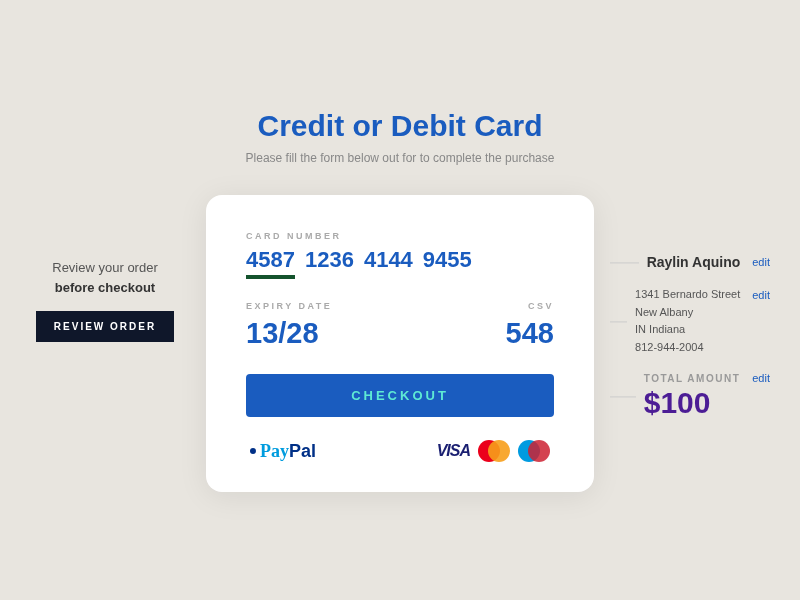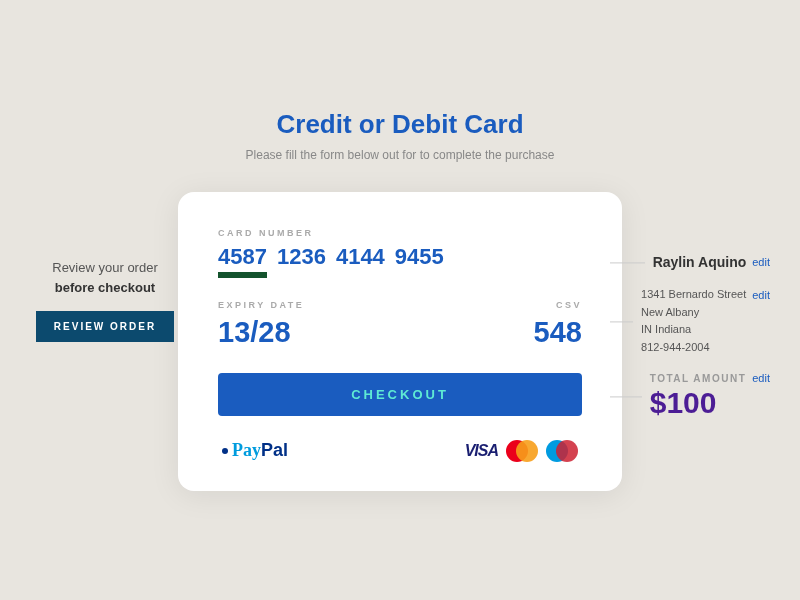--- a/index.html
+++ b/index.html
@@ -42,45 +42,45 @@
 
     .review-text strong {
       display: block;
       font-weight: 700;
       color: #333;
     }
 
     .review-order-btn {
       margin-top: 14px;
       display: inline-block;
-      background-color: #0c4a6e;
+      background-color: #0f172a;
       color: #fff;
       font-size: 10px;
       font-weight: 700;
       letter-spacing: 2px;
       padding: 10px 18px;
       cursor: pointer;
       border: none;
       text-transform: uppercase;
     }
 
     
     .center-card {
-      width: 444px;
+      width: 388px;
       background: #fff;
       border-radius: 16px;
       padding: 36px 40px 30px 40px;
       box-shadow: 0 4px 30px rgba(0,0,0,0.08);
       text-align: left;
     }
 
     .page-title {
       text-align: center;
       color: #1a5cbf;
-      font-size: 26px;
+      font-size: 30px;
       font-weight: 700;
       margin-bottom: 8px;
     }
 
     .page-subtitle {
       text-align: center;
       color: #888;
       font-size: 12px;
       margin-bottom: 30px;
     }
@@ -100,21 +100,21 @@
       margin-bottom: 4px;
     }
 
     .card-segment {
       font-size: 22px;
       font-weight: 600;
       color: #1a5cbf;
     }
 
     .card-segment.underlined {
-      border-bottom: 6px solid #14532d;
+      border-bottom: 4px solid #14532d;
       padding-bottom: 2px;
     }
 
     .bottom-row {
       display: flex;
       justify-content: space-between;
       align-items: flex-end;
       margin-top: 22px;
       margin-bottom: 24px;
     }
@@ -310,21 +310,21 @@
     .total-amount {
       font-size: 30px;
       font-weight: 700;
       color: #4c1d95;
       margin-top: 2px;
     }
 
     .header-row {
       display: flex;
       align-items: center;
-      gap: 0;
+      gap: 6px;
     }
   </style>
 </head>
 <body>
 
 <div class="page-wrapper">
 
   <div class="left-panel">
     <p class="review-text">
       <span>Review your order</span>

